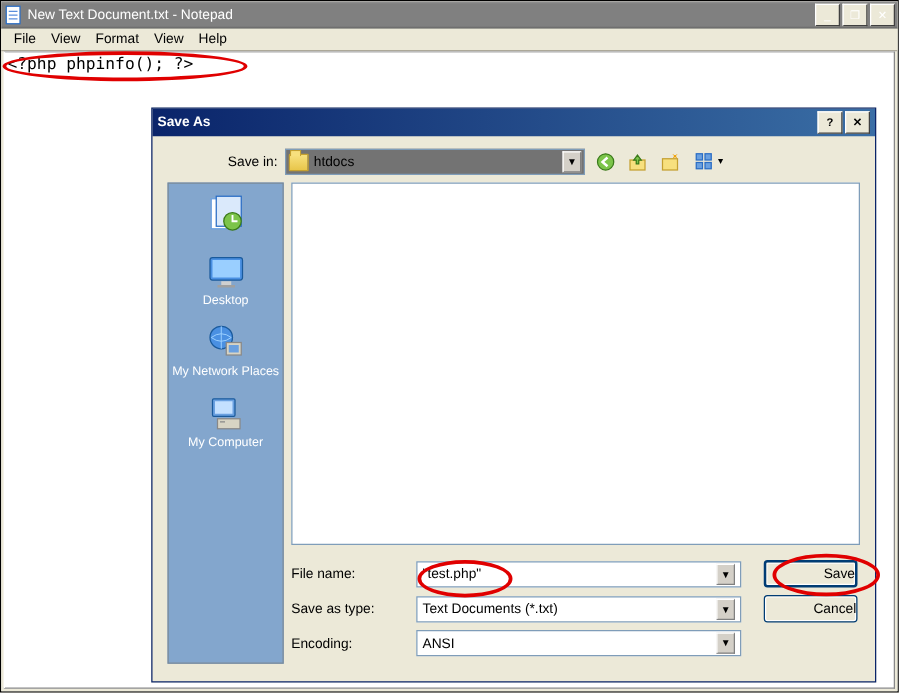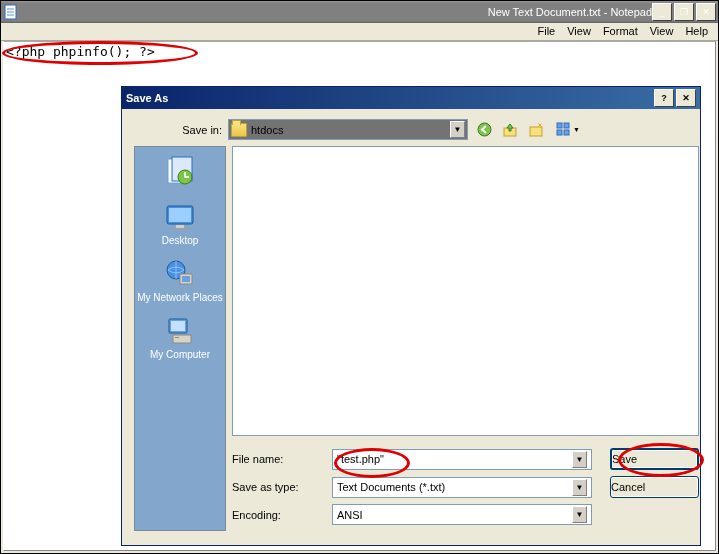--- a/index.html
+++ b/index.html
@@ -2,24 +2,24 @@
 <html><head>
 <meta charset="utf-8">
 <style>
 * { box-sizing: border-box; margin: 0; padding: 0; }
 body { font-family: Tahoma, sans-serif; font-size: 11px; background: #fff; width: 719px; height: 554px; position: relative; overflow: hidden; border: 1px solid #000; }
 
 
 .notepad-window { width: 717px; height: 552px; background: #ece9d8; position: absolute; }
 .notepad-titlebar { height: 22px; background: linear-gradient(to bottom, #969696, #808080 10%, #808080 90%, #606060); display: flex; align-items: center; padding: 0 2px; color: #fff; }
 .notepad-icon { width: 16px; height: 16px; margin-right: 3px; display: inline-flex; align-items: center; justify-content: center; }
-.notepad-title { flex: 1; font-size: 11px; text-align: right; }
+.notepad-title { flex: 1; font-size: 11px; }
 .window-controls { display: flex; gap: 2px; }
 .win-btn { width: 20px; height: 18px; background: #ece9d8; border: 1px solid #fff; border-right-color: #404040; border-bottom-color: #404040; font-size: 9px; display: flex; align-items: center; justify-content: center; cursor: pointer; font-family: Marlett, sans-serif; }
-.menubar { height: 18px; background: #ece9d8; display: flex; padding: 0 4px; border-bottom: 1px solid #aca899; justify-content: flex-end; }
+.menubar { height: 18px; background: #ece9d8; display: flex; padding: 0 4px; border-bottom: 1px solid #aca899; }
 .menu-item { padding: 2px 6px; cursor: pointer; }
 .notepad-content { background: #fff; height: 510px; border: 1px solid #888; border-left-color: #fff; border-top-color: #aaa; margin: 0 2px; padding: 2px; font-family: 'Lucida Console', monospace; font-size: 13px; position: relative; }
 
 
 .annotation { position: absolute; border: 3px solid #e00000; border-radius: 50%; pointer-events: none; z-index: 100; }
 .anno1 { left: 1px; top: 40px; width: 196px; height: 24px; }
 .anno2 { left: 333px; top: 447px; width: 76px; height: 30px; }
 .anno3 { left: 617px; top: 442px; width: 86px; height: 34px; }
 
 
@@ -42,21 +42,21 @@
 .sidebar-item .slabel { font-size: 10px; line-height: 11px; }
 
 .file-area { flex: 1; display: flex; flex-direction: column; }
 .file-list { background: #fff; border: 1px solid #7f9db9; height: 290px; margin-left: 6px; }
 
 .bottom-fields { margin-left: 6px; margin-top: 12px; }
 .field-row { display: flex; align-items: center; gap: 8px; margin-bottom: 6px; }
 .field-label { width: 92px; }
 .field-combo { display: flex; align-items: center; border: 1px solid #7f9db9; background: #fff; height: 21px; width: 260px; padding: 0 4px; }
 .field-combo .drop { width: 15px; height: 17px; background: #d4d0c8; border: 1px solid #fff; border-right-color:#808080; border-bottom-color:#808080; display: flex; align-items: center; justify-content: center; font-size: 8px; margin-left: auto; cursor: pointer; }
-.dlg-btn { width: 89px; height: 22px; background: #ece9d8; border: 1px solid #003c74; border-radius: 3px; margin-left: 10px; cursor: pointer; display: flex; align-items: center; justify-content: flex-start; box-shadow: inset 0 0 0 1px #fff; }
+.dlg-btn { width: 75px; height: 22px; background: #ece9d8; border: 1px solid #003c74; border-radius: 3px; margin-left: 10px; cursor: pointer; display: flex; align-items: center; justify-content: flex-end; box-shadow: inset 0 0 0 1px #fff; }
 .dlg-btn.default { border: 2px solid #003c74; }
 
 .folder-icon { width: 16px; height: 14px; background: linear-gradient(#f7e07e,#e8c64a); border: 1px solid #c4a030; border-radius: 1px; position: relative; }
 .folder-icon:before { content:''; position:absolute; top:-4px; left:0; width:7px; height:4px; background:#f7e07e; border:1px solid #c4a030; border-bottom:none; border-radius:1px 1px 0 0; }
 
 
 svg { display: block; }
 </style>
 </head>
 <body>

